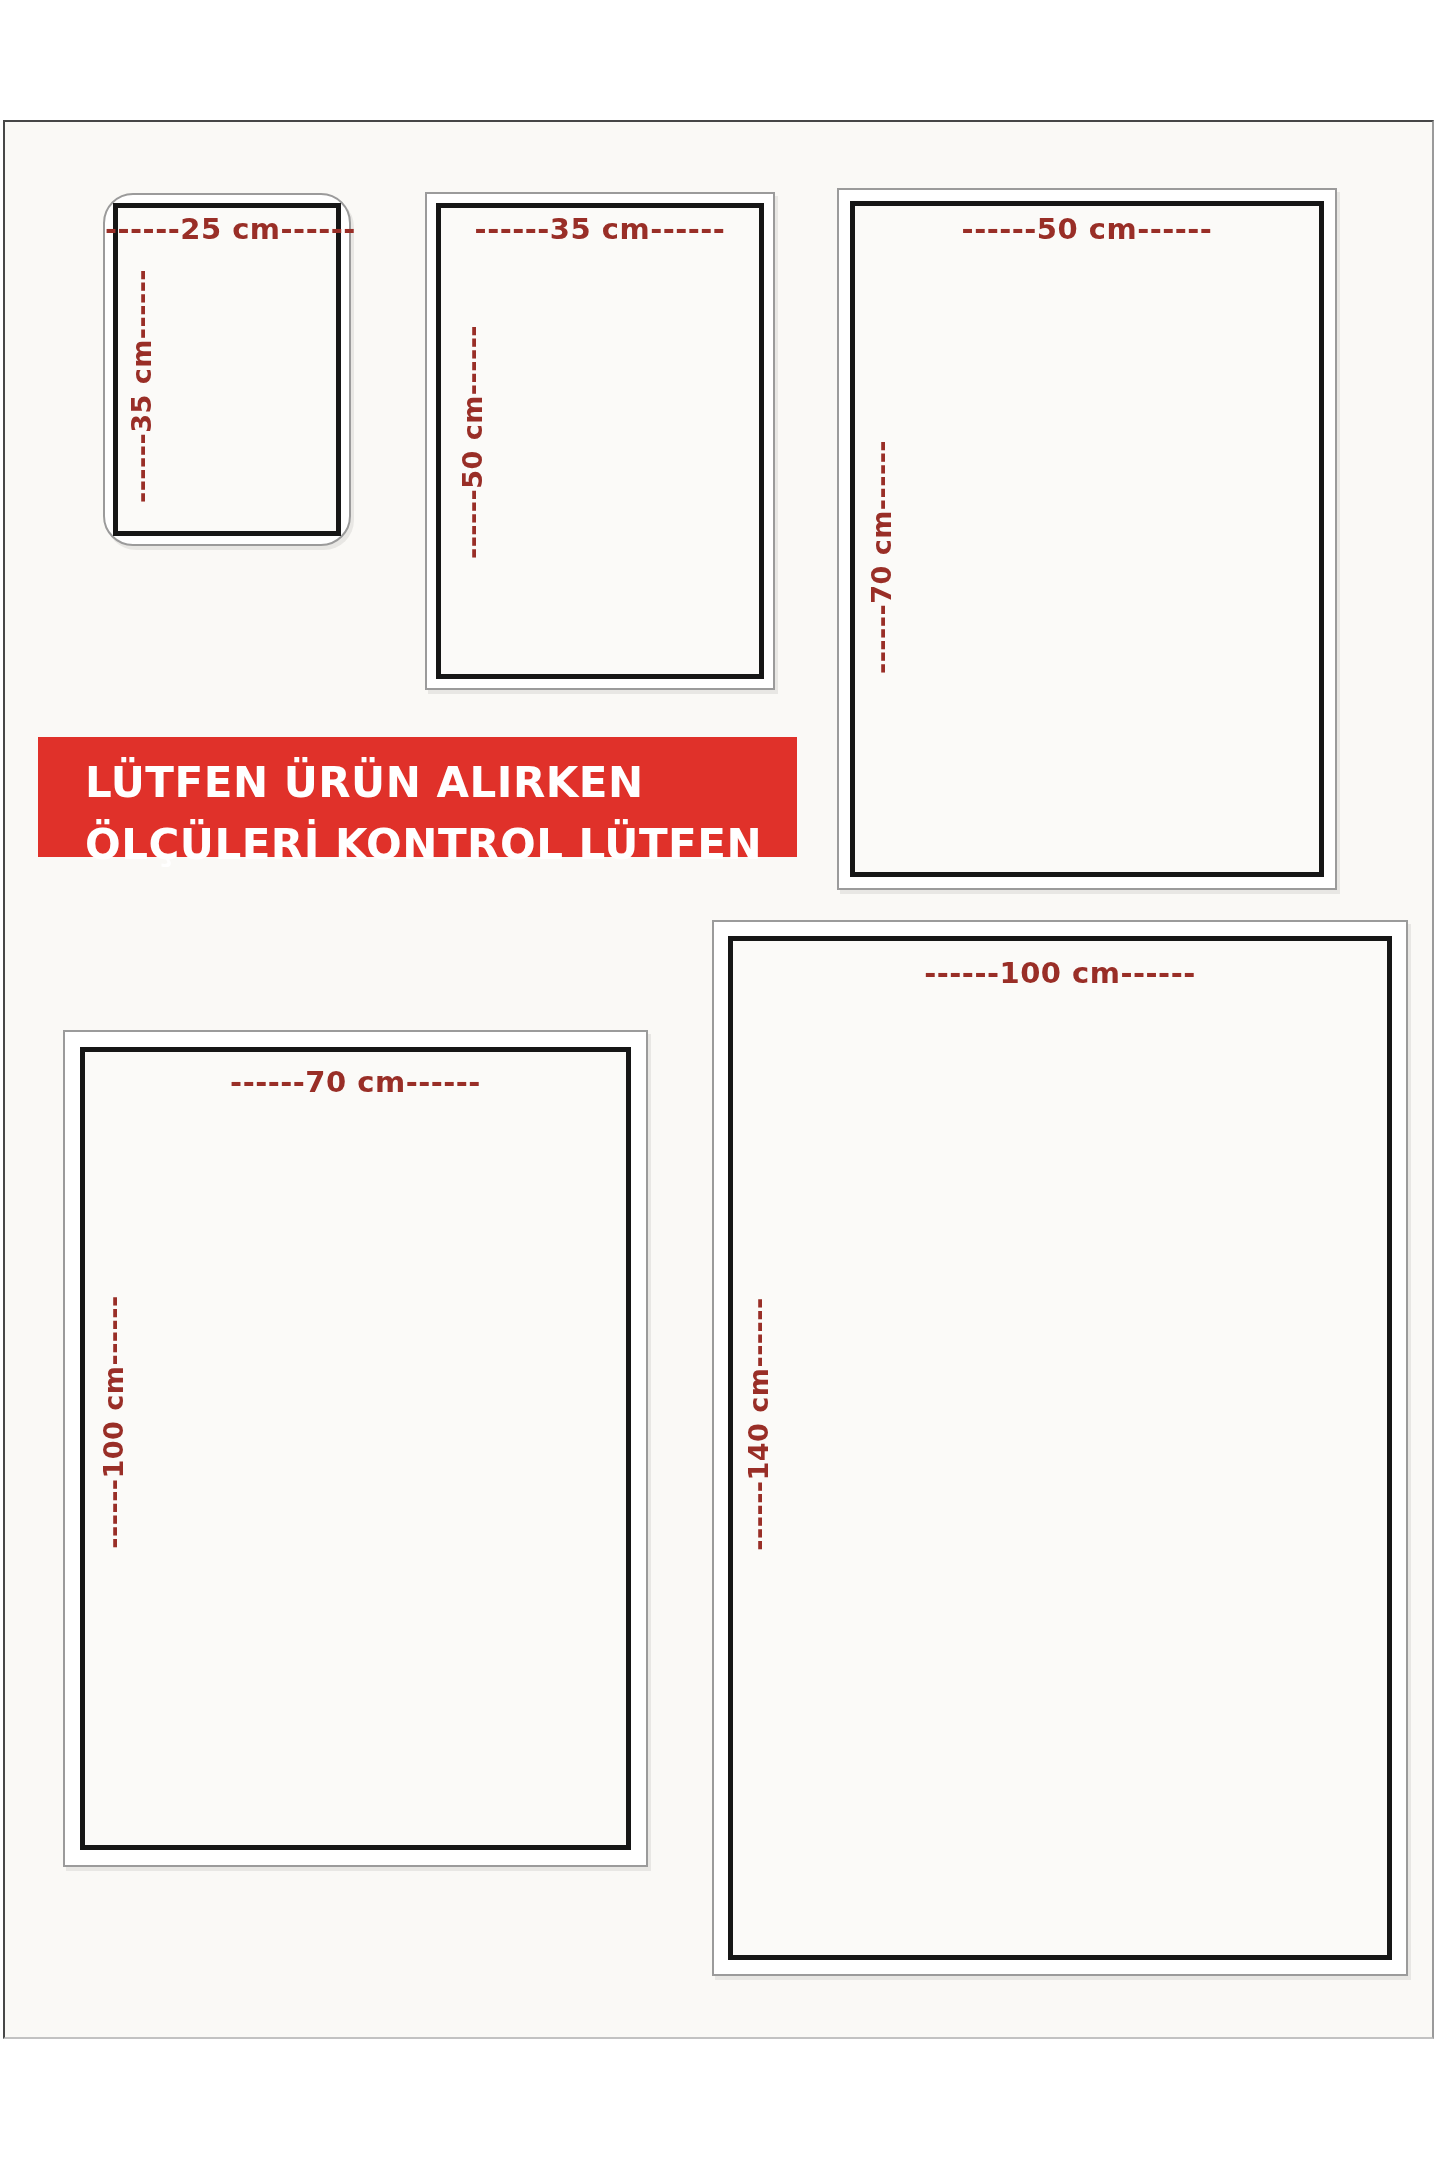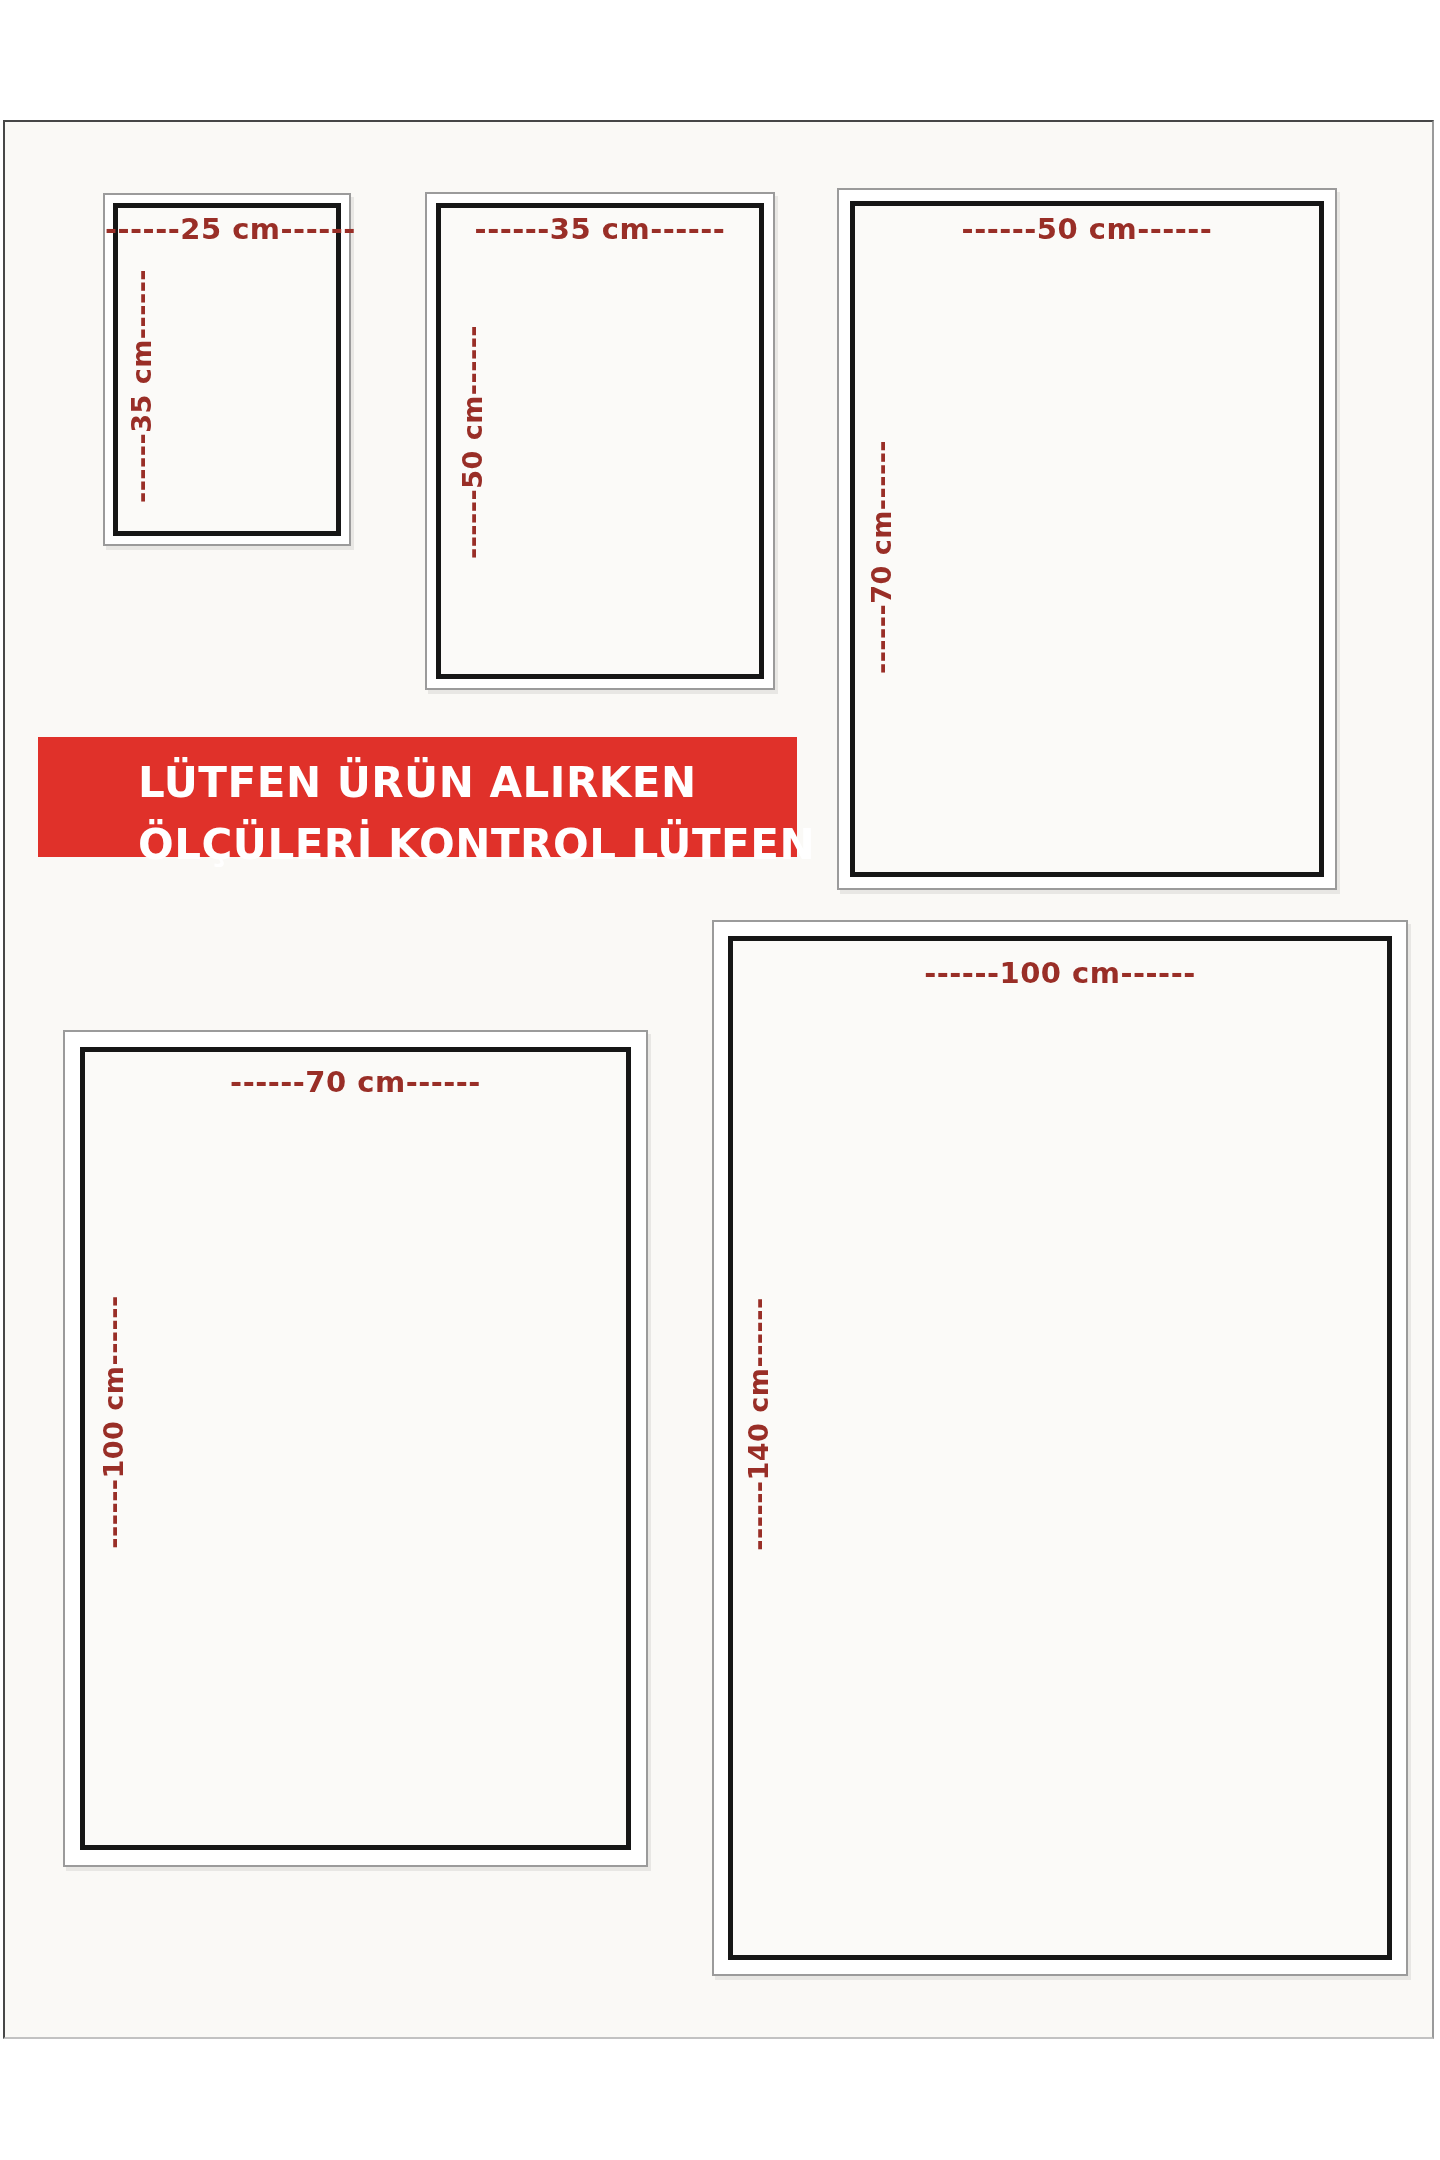--- a/index.html
+++ b/index.html
@@ -64,30 +64,30 @@
   .banner{
     position:absolute;
     left:38px;top:737px;width:759px;height:120px;
     box-sizing:border-box;
     background:var(--banner-red);
     color:var(--banner-text);
     font-weight:bold;
     font-size:42px;
     line-height:62px;
     letter-spacing:0.5px;
-    padding:15px 10px 0 100px;
+    padding:15px 10px 0 47px;
     white-space:nowrap;
   }
 </style>
 </head>
 <body>
 
 <div class="page-border"></div>
 
-<div class="frame" style="left:103px;top:193px;width:248px;height:353px;padding:8px;">
+<div class="frame" style="left:103px;top:193px;width:248px;height:353px;padding:8px;border-radius:30px;">
   <div class="inner"></div>
   <div class="top-label" style="top:17px;">------25 cm------</div>
   <div class="side-label" style="left:36px;top:191px;">------35 cm------</div>
 </div>
 
 <div class="frame" style="left:425px;top:192px;width:350px;height:498px;padding:9px;">
   <div class="inner"></div>
   <div class="top-label" style="top:18px;">------35 cm------</div>
   <div class="side-label" style="left:45px;top:248px;">------50 cm------</div>
 </div>

